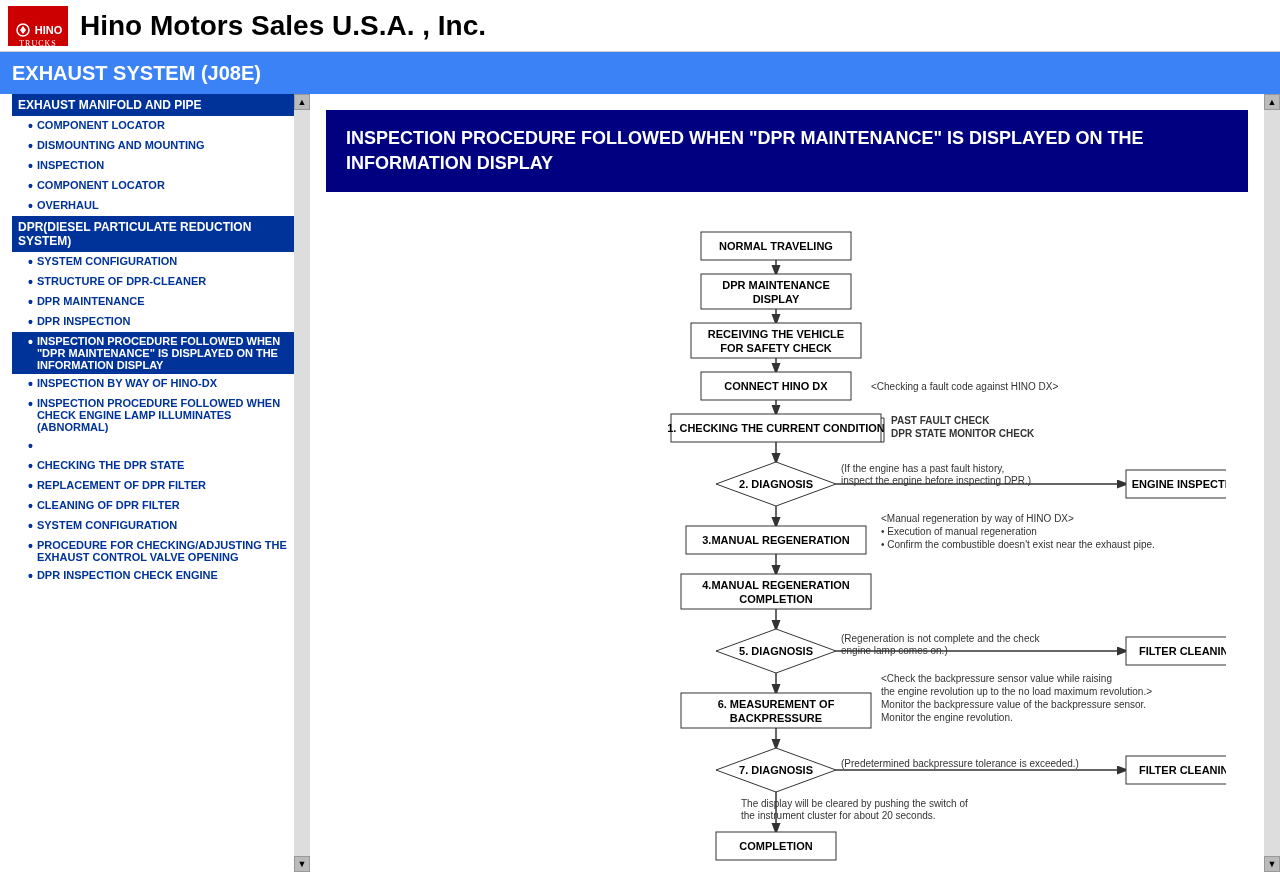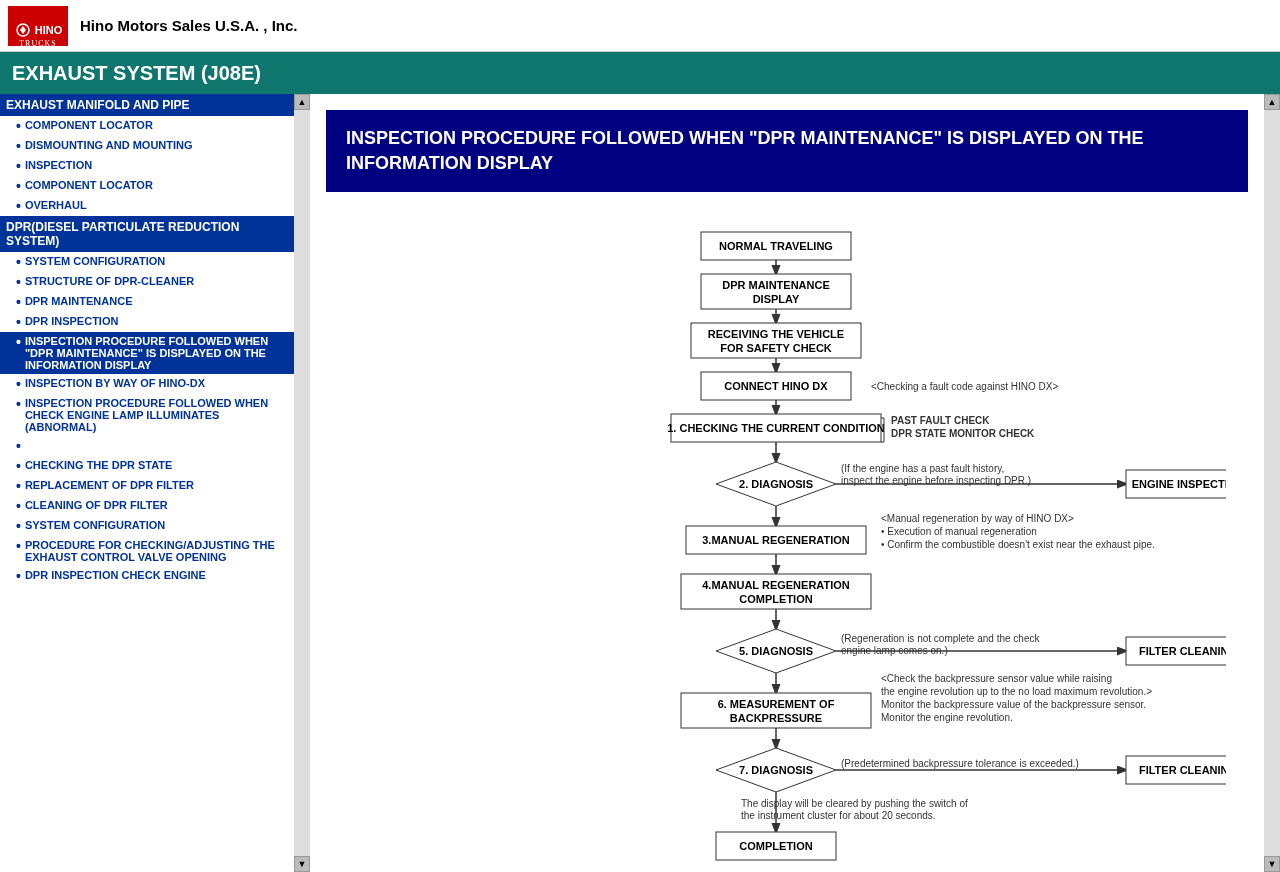--- a/index.html
+++ b/index.html
@@ -4,34 +4,34 @@
   <style>
     * { margin: 0; padding: 0; box-sizing: border-box; }
     body { font-family: Arial, sans-serif; font-size: 12px; background: #fff; width: 1280px; height: 872px; overflow: hidden; display: flex; flex-direction: column; }
 
     
     #header { display: flex; align-items: center; background: #fff; border-bottom: 1px solid #ccc; padding: 4px 8px; height: 52px; }
     #logo-area { display: flex; align-items: center; margin-right: 12px; }
     #logo-box { width: 60px; height: 40px; background: #cc0000; display: flex; flex-direction: column; align-items: center; justify-content: center; }
 
     
-    #title-bar { background: #0f766e; color: white; font-size: 20px; font-weight: bold; padding: 8px 12px; height: 42px; display: flex; align-items: center; }
+    #title-bar { background: #3b82f6; color: white; font-size: 20px; font-weight: bold; padding: 8px 12px; height: 42px; display: flex; align-items: center; }
 
     
     #main { display: flex; flex: 1; overflow: hidden; }
 
     .sidebar-section-header { background: #003399; color: white; font-weight: bold; font-size: 12px; padding: 4px 6px; cursor: pointer; }
     .sidebar-item { color: #003399; font-weight: bold; font-size: 11px; padding: 3px 6px 3px 16px; cursor: pointer; display: flex; align-items: flex-start; }
     .sidebar-bullet { color: #003399; margin-right: 4px; font-size: 14px; line-height: 1; }
     .sidebar-item.active { background: #003399; color: white; }
     .sidebar-item.active .sidebar-bullet { color: white; }
 
     
     #sidebar-wrapper { display: flex; width: 310px; min-width: 310px; }
-    #sidebar-content { flex: 1; overflow-y: auto; }
+    #sidebar-content { flex: 1; overflow-y: auto; margin-left: 12px; }
     #sidebar-scrollbar { width: 16px; background: #ddd; display: flex; flex-direction: column; align-items: center; }
     .scroll-arrow { width: 16px; height: 16px; background: #bbb; display: flex; align-items: center; justify-content: center; cursor: pointer; font-size: 9px; border: 1px solid #999; }
 
     
     #content { flex: 1; overflow-y: auto; padding: 16px; }
     #content-scrollbar { width: 16px; background: #ddd; display: flex; flex-direction: column; align-items: center; }
 
     
     #page-title { background: #000080; color: white; font-size: 18px; font-weight: bold; padding: 16px 20px; margin-bottom: 20px; line-height: 1.4; }
 
@@ -48,21 +48,21 @@
         <svg width="18" height="18" viewBox="0 0 18 18">
           <rect width="18" height="18" fill="#cc0000"></rect>
           <circle cx="9" cy="9" r="6" fill="none" stroke="white" stroke-width="1.5"></circle>
           <path d="M6 9 L9 5 L12 9 L9 13 Z" fill="white"></path>
         </svg>
         <span style="color:white;font-weight:bold;font-size:11px;">HINO</span>
       </div>
       <div style="color:white;font-size:8px;letter-spacing:1px;font-family:Liberation Serif, serif;">TRUCKS</div>
     </div>
   </div>
-  <div style="font-size:15px;font-weight:bold;">Hino Motors Sales U.S.A. , Inc.</div>
+  <div style="font-size:28px;font-weight:bold;">Hino Motors Sales U.S.A. , Inc.</div>
 </div>
 
 <div id="title-bar">
   <span>EXHAUST SYSTEM (J08E)</span>
 </div>
 
 <div id="main">
 
   <div id="sidebar-wrapper">
     <div id="sidebar-content">

